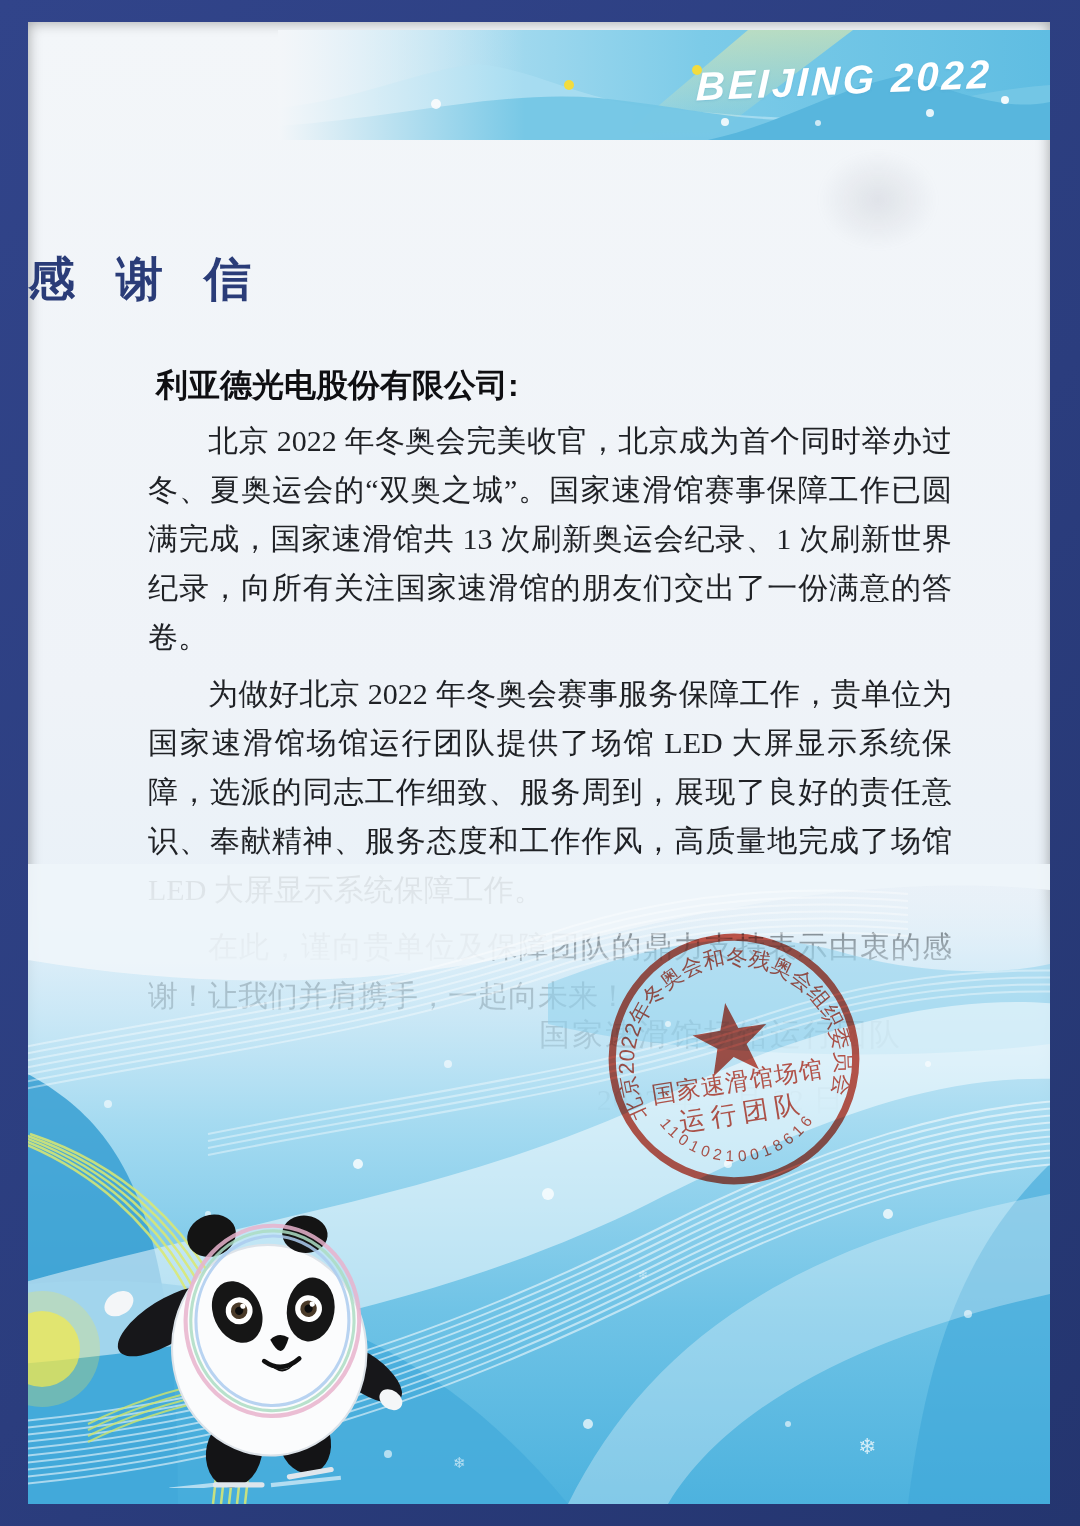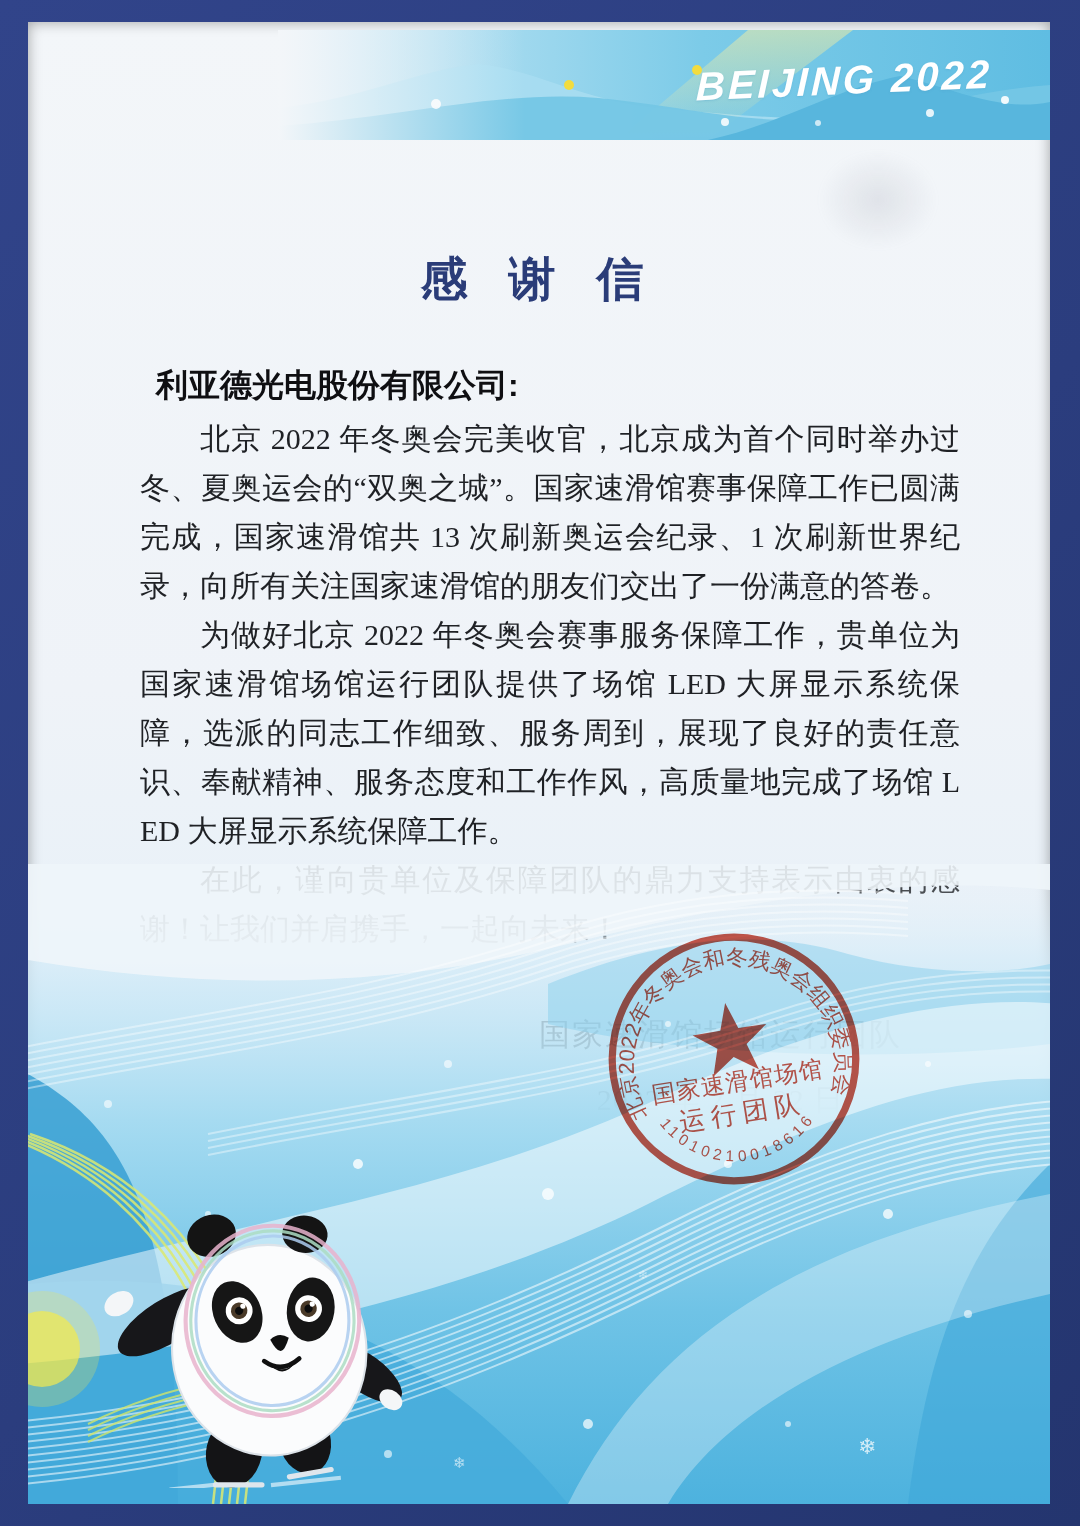--- a/index.html
+++ b/index.html
@@ -23,31 +23,31 @@
     font-size:40px;letter-spacing:3px;transform:rotate(-2.5deg) skewX(-4deg);
     text-shadow:0 1px 2px rgba(80,160,200,.35);
   }
   .smudge{
     position:absolute;left:790px;top:128px;width:120px;height:100px;border-radius:50%;
     background:radial-gradient(ellipse at center,rgba(140,145,160,.18),rgba(140,145,160,0) 70%);
     filter:blur(3px);
   }
   
   .title{
-    position:absolute;top:226px;left:0;width:100%;text-align:center;
+    position:absolute;top:226px;left:0;width:100%;text-align:left;
     font-family:"Liberation Sans",sans-serif;font-weight:bold;
     font-size:47px;letter-spacing:14px;color:#2a3c78;
   }
   .content{position:absolute;top:340px;left:112px;width:820px;color:#1f2125;}
   .salutation{
     font-family:"Liberation Sans",sans-serif;font-weight:bold;color:#0f0f12;
     font-size:32px;line-height:46px;margin:0 0 6px 16px;
   }
   .content p.body{
-    margin:0;font-size:30px;line-height:49px;text-indent:2em;
+    margin:8px;font-size:30px;line-height:49px;text-indent:2em;
     text-align:justify;word-break:break-all;
   }
   .signature{
     position:absolute;top:992px;left:420px;width:545px;text-align:center;
     font-size:31px;color:#17181c;letter-spacing:2px;
   }
   .date{
     position:absolute;top:1058px;left:420px;width:545px;text-align:center;
     font-size:30px;color:#17181c;letter-spacing:1px;
   }

